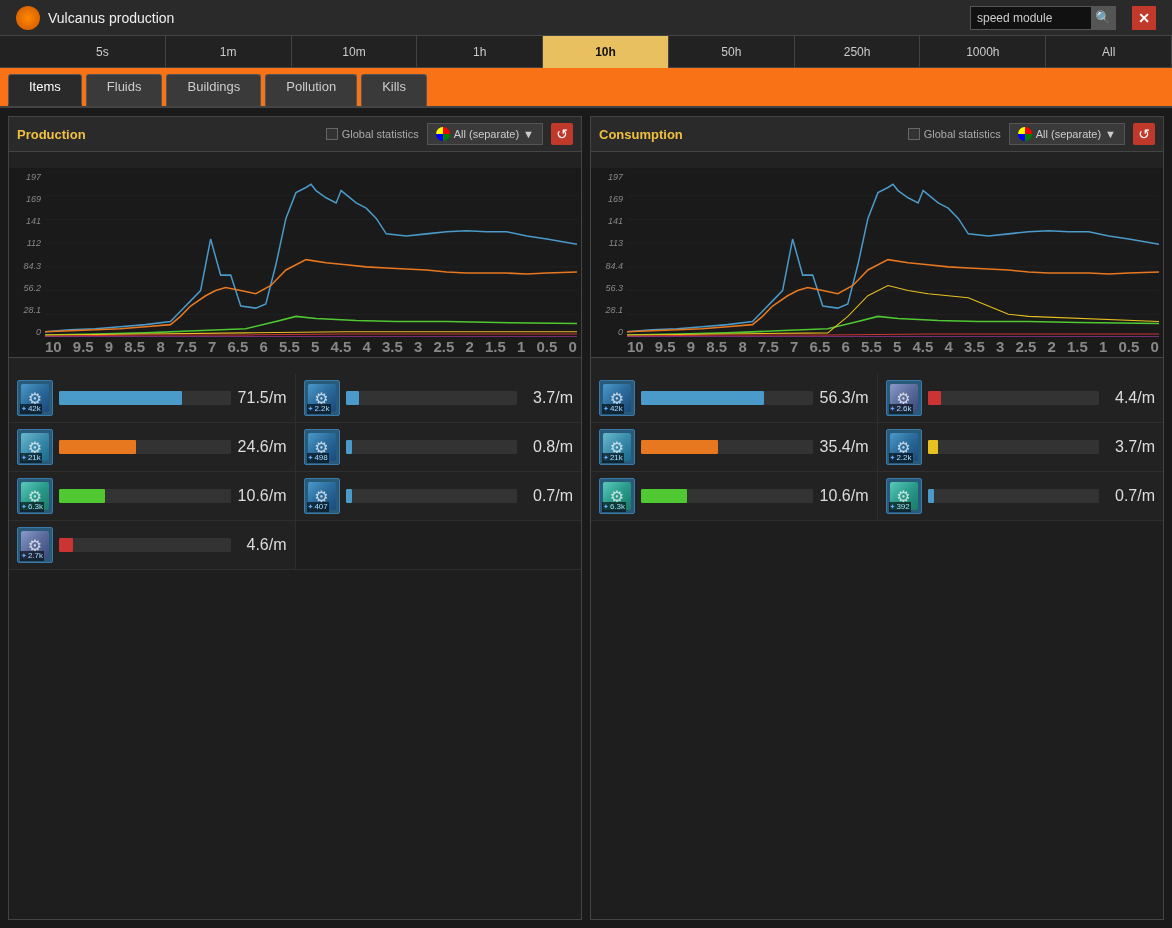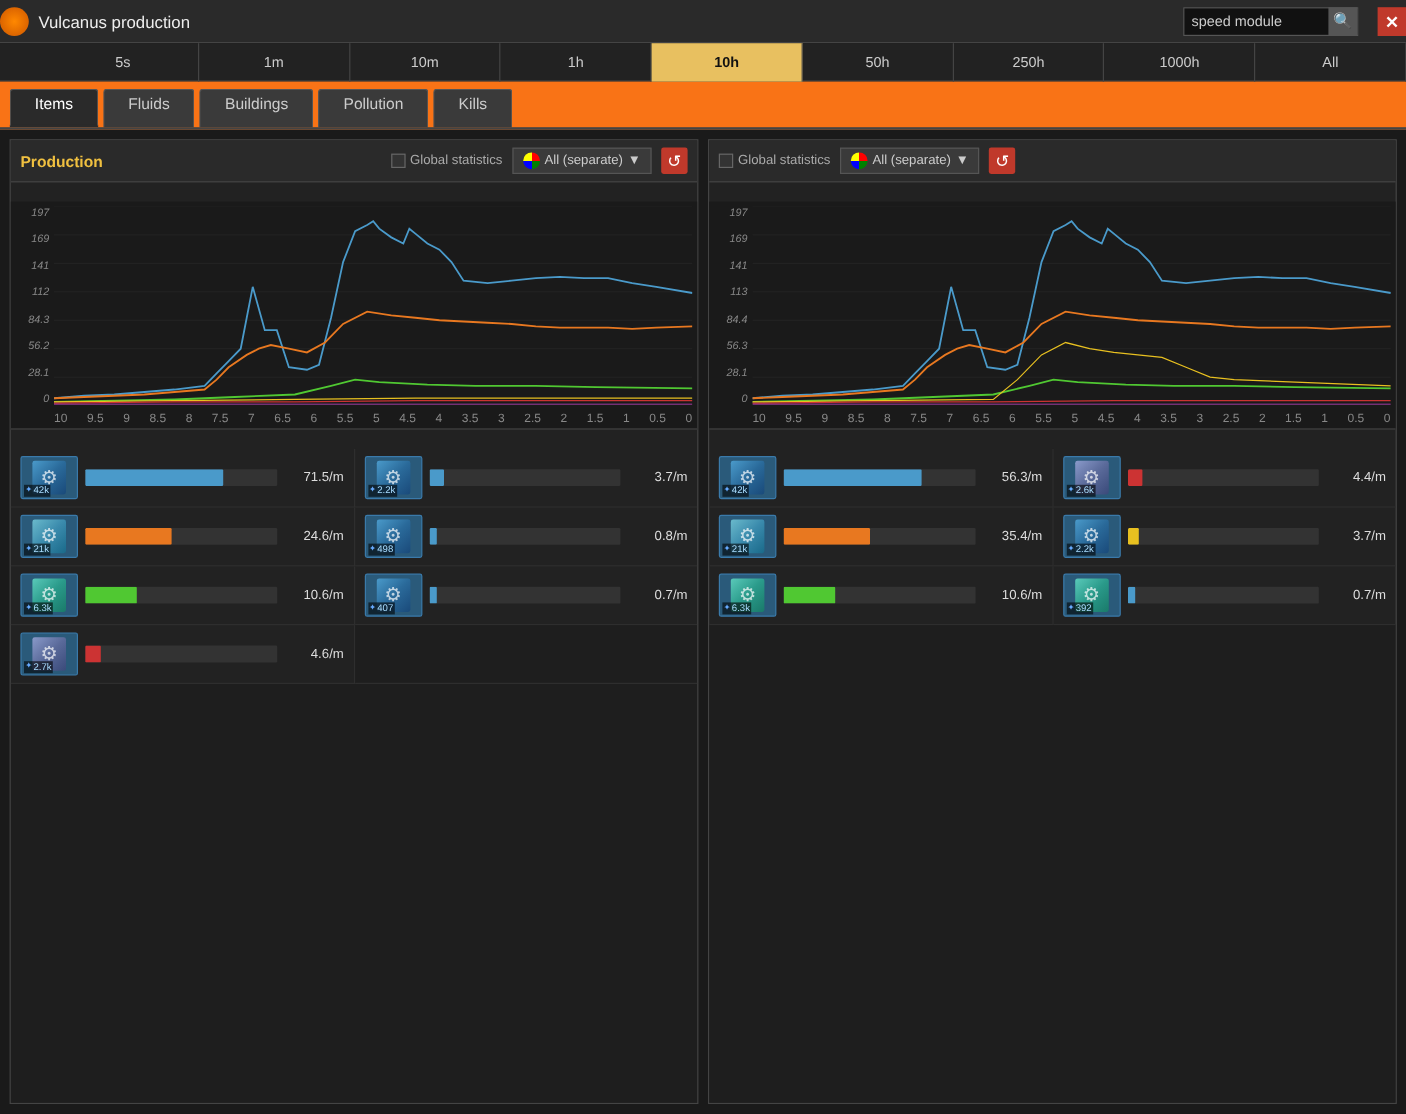--- a/index.html
+++ b/index.html
@@ -13,21 +13,21 @@
       overflow: hidden;
     }
 
     
     #titlebar {
       display: flex;
       align-items: center;
       background: #2a2a2a;
       border-bottom: 1px solid #444;
       height: 36px;
-      padding: 0 0;
+      padding: 0 16px;
     }
     #app-icon {
       width: 24px;
       height: 24px;
       background: radial-gradient(circle, #ff8800, #cc5500);
       border-radius: 50%;
       margin-right: 8px;
       flex-shrink: 0;
     }
     #app-title {
@@ -237,22 +237,23 @@
     }
     .chart-x-labels {
       position: absolute;
       bottom: 2px;
       left: 36px;
       right: 4px;
       display: flex;
       justify-content: space-between;
     }
     .chart-x-label {
-      font-size: 10px;
+      font-size: 15px;
       color: #888;
+      font-weight: bold;
     }
 
     
     .items-list {
       display: flex;
       flex-direction: column;
       flex: 1;
       overflow: hidden;
     }
     .items-row {
@@ -263,21 +264,21 @@
       display: flex;
       align-items: center;
       padding: 6px 8px;
       border-bottom: 1px solid #2e2e2e;
       border-right: 1px solid #2e2e2e;
       gap: 6px;
       min-width: 0;
     }
     .item-entry:last-child { border-right: none; }
     .item-icon {
-      width: 48px;
+      width: 36px;
       height: 36px;
       background: #2a5a7a;
       border: 1px solid #3a7aaa;
       border-radius: 2px;
       flex-shrink: 0;
       position: relative;
       display: flex;
       align-items: center;
       justify-content: center;
       overflow: hidden;
@@ -327,21 +328,21 @@
       height: 14px;
       background: #333;
       border-radius: 1px;
       overflow: hidden;
     }
     .item-bar-fill {
       height: 100%;
       border-radius: 1px;
     }
     .item-rate {
-      font-size: 11px;
+      font-size: 16px;
       color: #ddd;
       white-space: nowrap;
       flex-shrink: 0;
       min-width: 50px;
       text-align: right;
     }
 
     .empty-area {
       flex: 1;
       background: #1e1e1e;
@@ -553,20 +554,21 @@
         </div>
         <div class="item-entry" style="background:#1e1e1e;">
         </div>
       </div>
       <div class="empty-area"></div>
     </div>
   </div>
 
   <div class="panel">
     <div class="panel-header">
+      <span class="panel-title">Consumption</span>
       <div class="global-stats-label">
         <div class="global-stats-cb"></div>
         <span>Global statistics</span>
       </div>
       <button class="dropdown-btn">
         <div class="color-icon"></div>
         <span>All (separate)</span>
         <span>▼</span>
       </button>
       <button class="reset-btn">↺</button>

